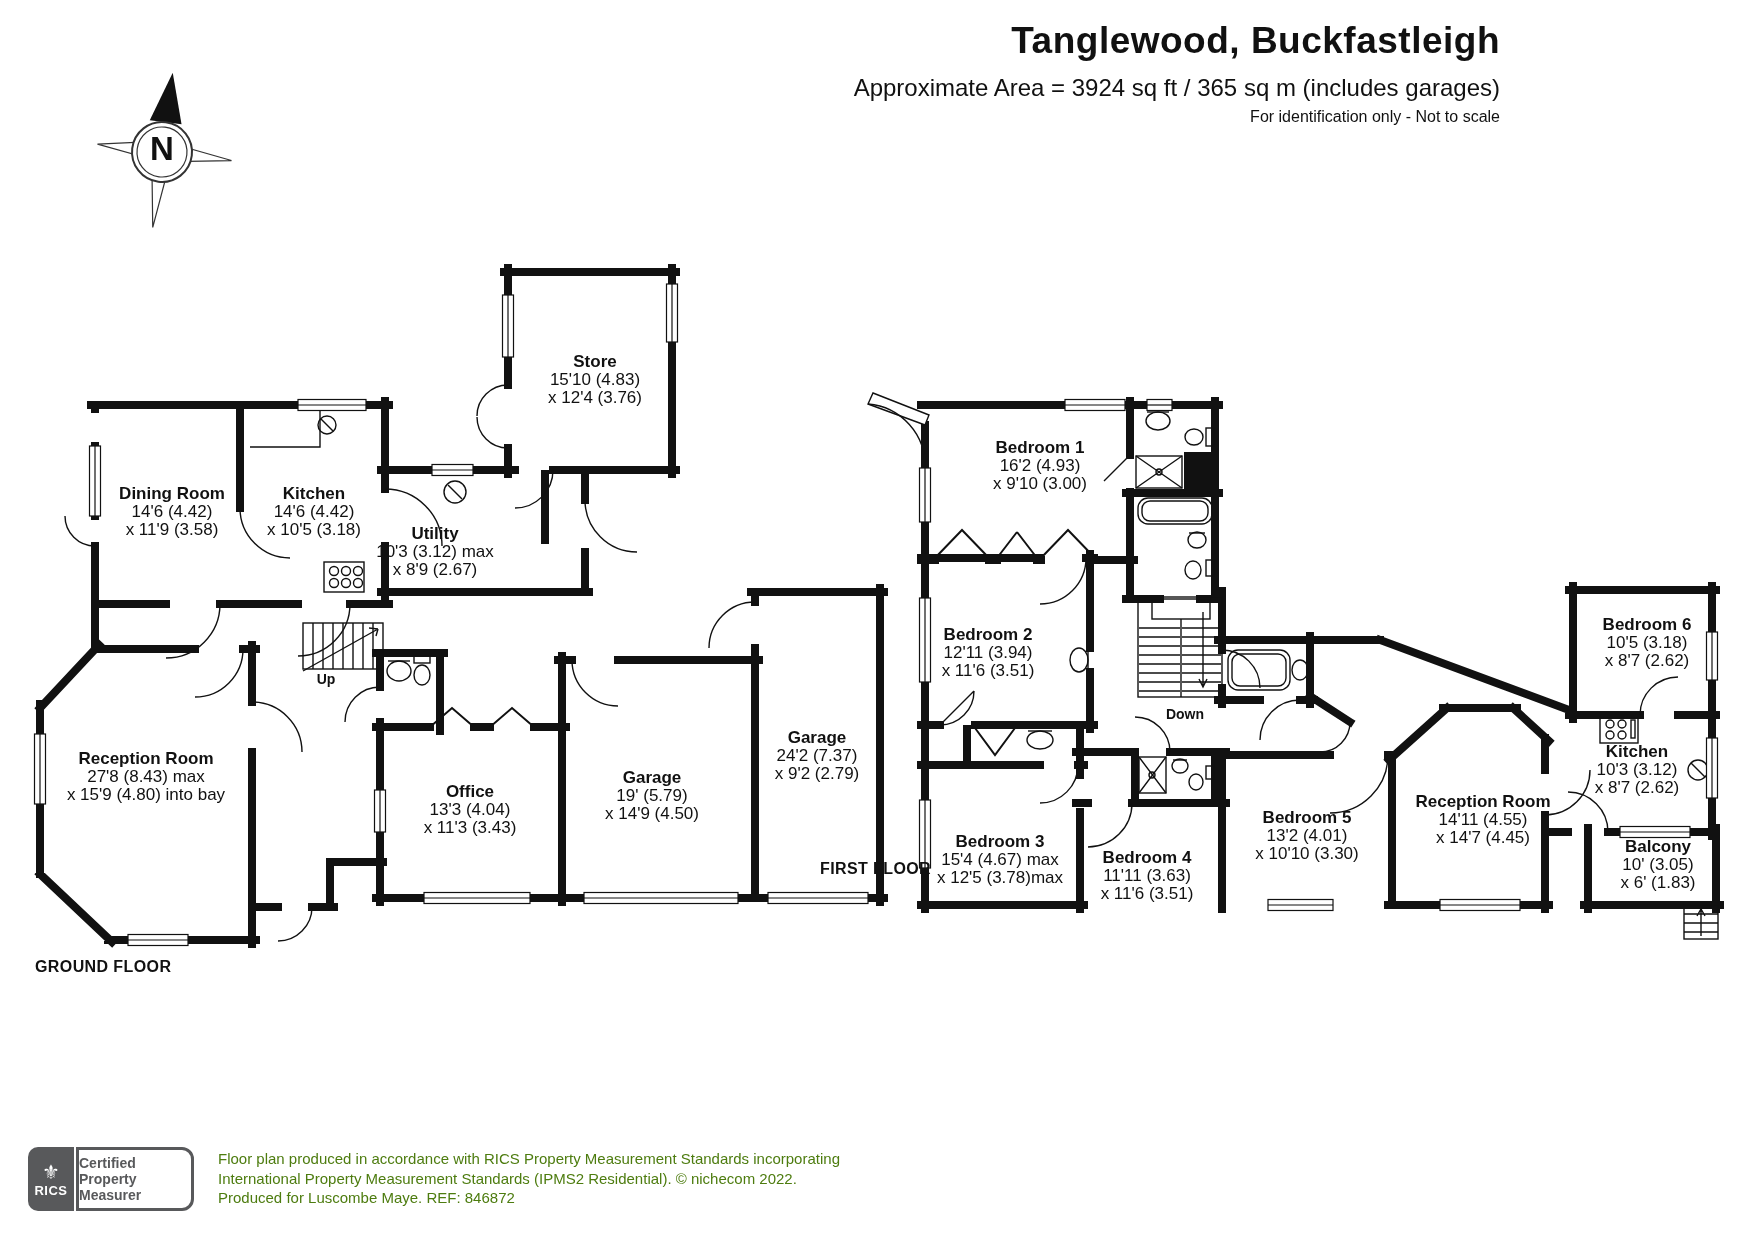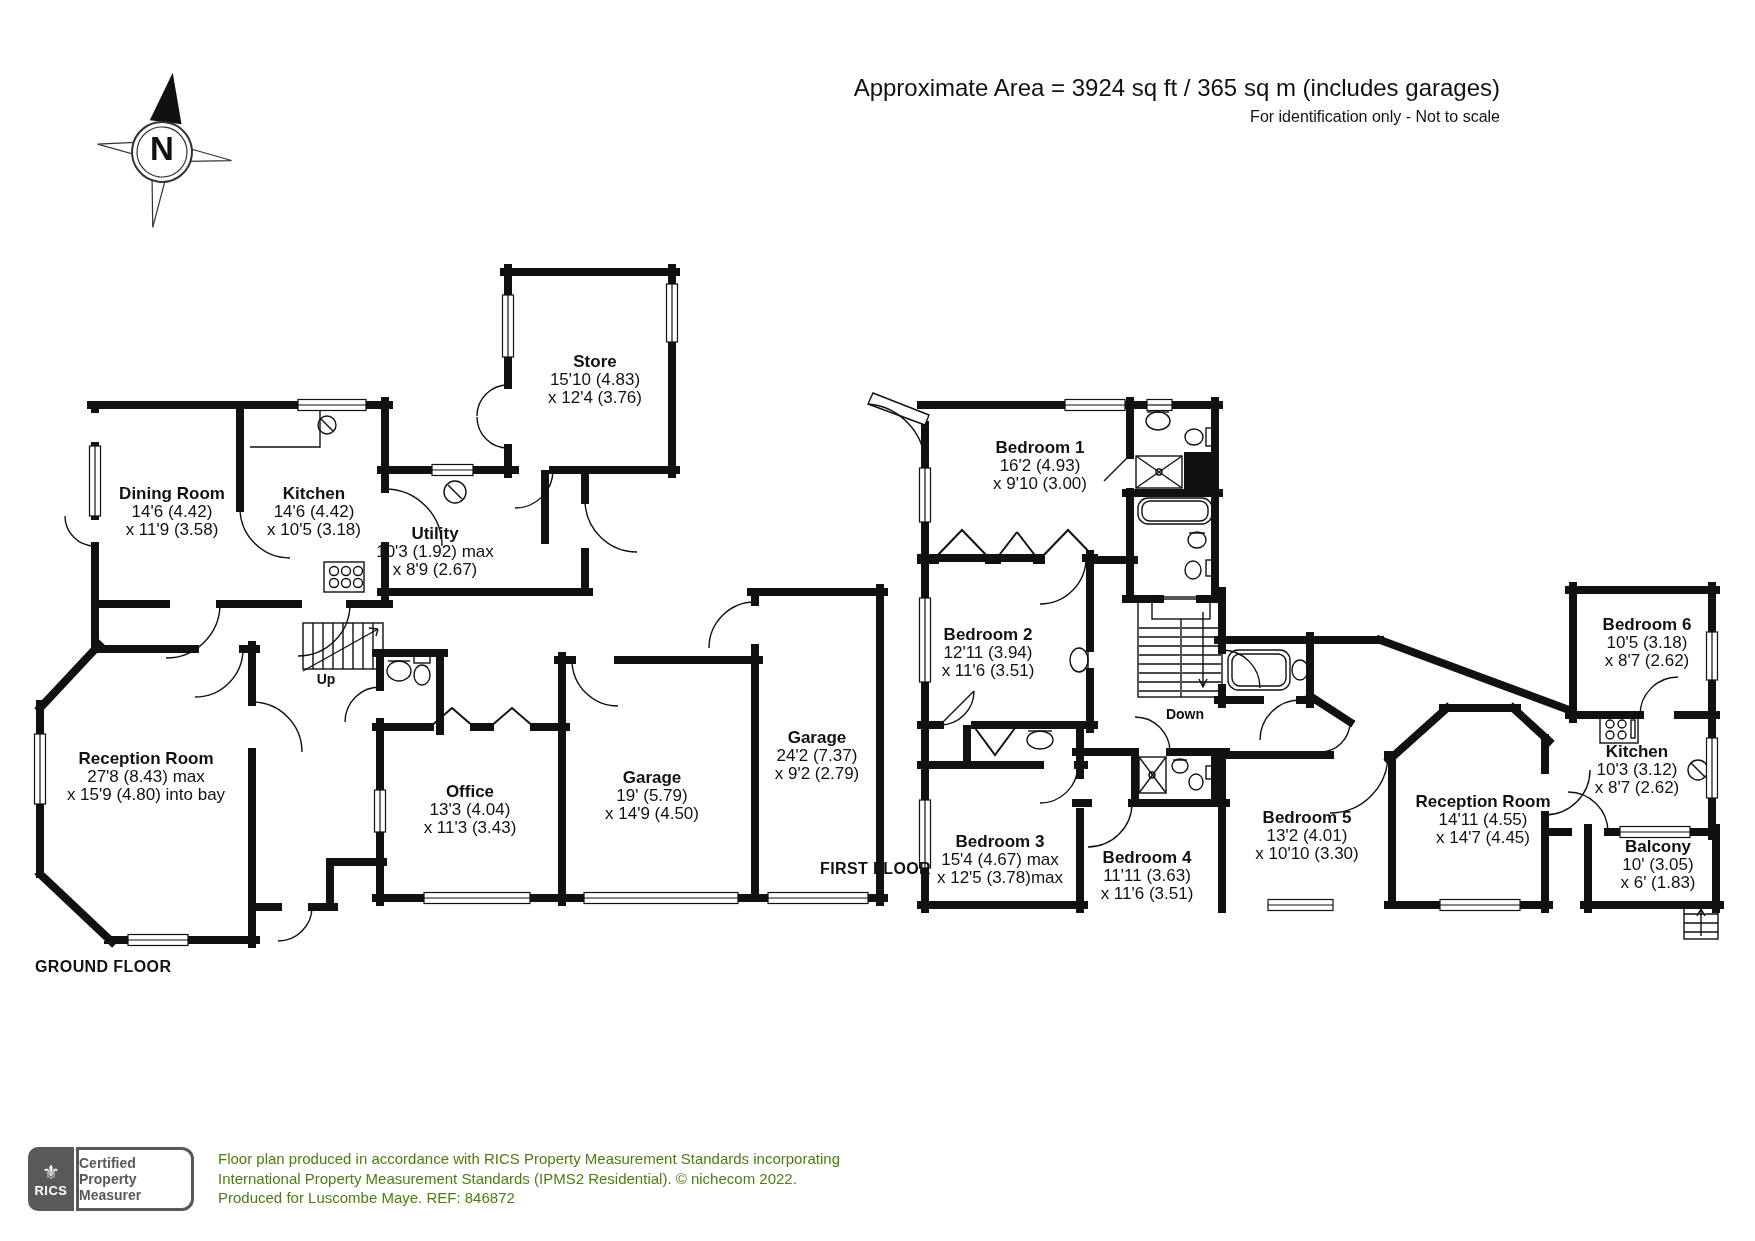--- a/index.html
+++ b/index.html
@@ -297,38 +297,39 @@
         <line x1="1440" y1="905" x2="1520" y2="905"></line>
       <rect x="1706.5" y="632" width="11" height="48" fill="#fff"></rect>
         <line x1="1712" y1="632" x2="1712" y2="680"></line>
       <rect x="1706.5" y="738" width="11" height="60" fill="#fff"></rect>
         <line x1="1712" y1="738" x2="1712" y2="798"></line>
       <rect x="1620" y="826.5" width="70" height="11" fill="#fff"></rect>
         <line x1="1620" y1="832" x2="1690" y2="832"></line>
     </g>
   </svg>
 
+  <div class="abs title">Tanglewood, Buckfastleigh</div>
   <div class="abs subtitle">Approximate Area = 3924 sq ft / 365 sq m (includes garages)</div>
   <div class="abs note">For identification only - Not to scale</div>
 
   <div class="abs compass-n">N</div>
 
   <div class="abs room-label" style="left:172px;top:512px">
     <div class="rname">Dining Room</div>
     <div>14'6 (4.42)</div>
     <div>x 11'9 (3.58)</div>
   </div>
   <div class="abs room-label" style="left:314px;top:512px">
     <div class="rname">Kitchen</div>
     <div>14'6 (4.42)</div>
     <div>x 10'5 (3.18)</div>
   </div>
   <div class="abs room-label" style="left:435px;top:552px">
     <div class="rname">Utility</div>
-    <div>10'3 (1.92) max</div>
+    <div>10'3 (3.12) max</div>
     <div>x 8'9 (2.67)</div>
   </div>
   <div class="abs room-label" style="left:595px;top:380px">
     <div class="rname">Store</div>
     <div>15'10 (4.83)</div>
     <div>x 12'4 (3.76)</div>
   </div>
   <div class="abs room-label" style="left:146px;top:777px">
     <div class="rname">Reception Room</div>
     <div>27'8 (8.43) max</div>

